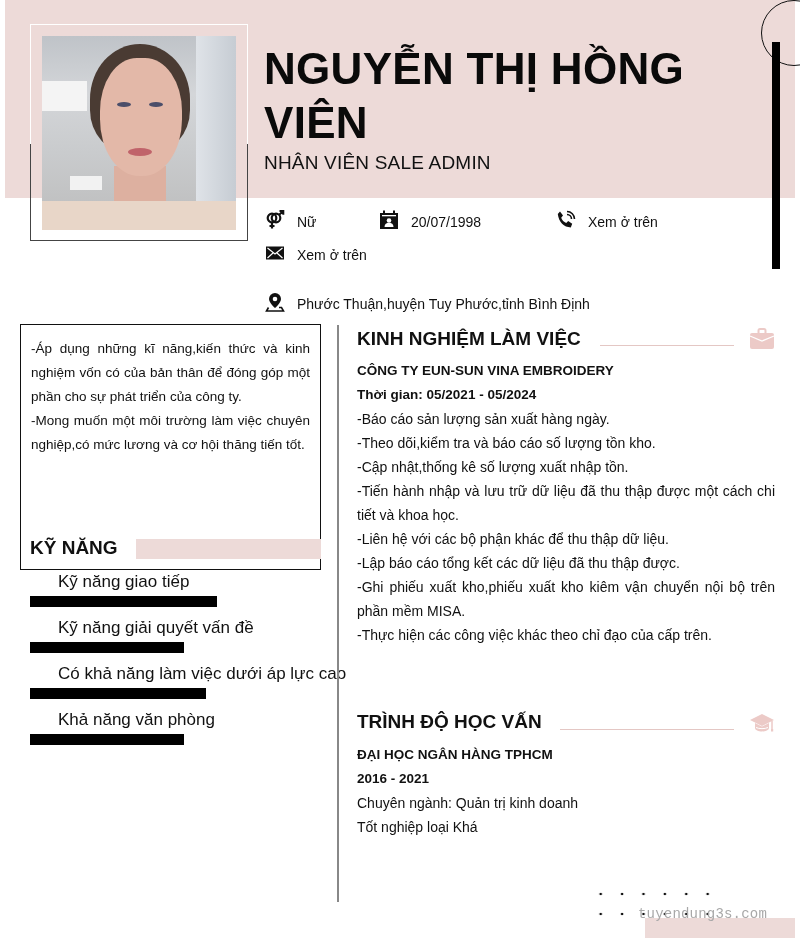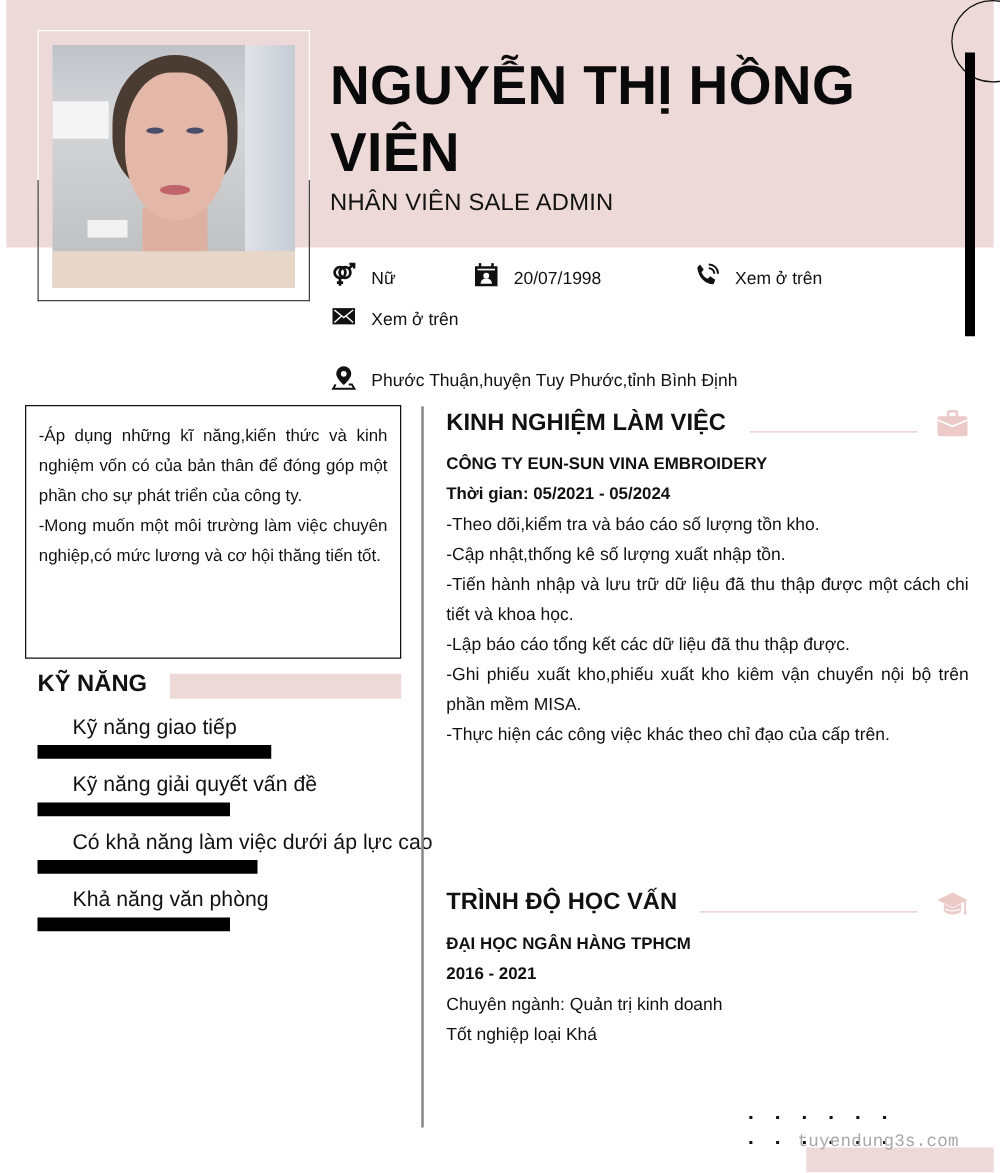--- a/index.html
+++ b/index.html
@@ -30,21 +30,21 @@
   .role { position: absolute; left: 264px; top: 152px; font-size: 19px; color: #111; letter-spacing: 0.2px; }
 
   .info { position: absolute; font-size: 14px; color: #111; display: flex; align-items: flex-end; }
   .info svg { width: 20px; height: 20px; margin-right: 12px; flex: none; }
   .info-gender { left: 265px; top: 210px; }
   .info-dob { left: 379px; top: 210px; }
   .info-phone { left: 556px; top: 210px; }
   .info-email { left: 265px; top: 243px; }
   .info-address { left: 265px; top: 276px; margin-top: 16px; }
 
-  .objective { position: absolute; left: 20px; top: 324px; width: 301px; height: 203px; border: 1.3px solid #111; padding: 12px 10px 0 10px;
+  .objective { position: absolute; left: 20px; top: 324px; width: 301px; height: 246px; border: 1.3px solid #111; padding: 12px 10px 0 10px;
     font-size: 13.5px; line-height: 24px; text-align: justify; color: #111; }
 
   .skills-title { position: absolute; left: 30px; top: 537px; font-size: 19px; font-weight: bold; color: #111; }
   .skills-band { position: absolute; left: 136px; top: 539px; width: 185px; height: 20px; background: #eddad8; }
   .skill { position: absolute; left: 24px; font-size: 17px; color: #111; margin-left: 34px; }
   .skill-bar { position: absolute; left: 30px; height: 11px; background: #000; }
 
   .divider { position: absolute; left: 337px; top: 325px; width: 2px; height: 577px; background: #888; }
 
   .sec-title { position: absolute; left: 357px; font-size: 19px; font-weight: bold; color: #111; }
@@ -154,23 +154,25 @@
 <div class="sec-line" style="left:600px;top:345px;width:134px"></div>
 <svg class="sec-icon" style="left:749px;top:328px" viewBox="0 0 26 22">
     <rect x="9.5" y="1" width="7" height="5" rx="1.5" fill="none" stroke="#eccac7" stroke-width="2"></rect>
     <rect x="1" y="5" width="24" height="16" rx="2" fill="#eccac7"></rect>
     <path d="M1 8l12 5 12-5" stroke="#fff" stroke-width="1.3" fill="none"></path>
   </svg>
 
 <div class="entry" style="top:359px">
   <div class="bold">CÔNG TY EUN-SUN VINA EMBROIDERY</div>
   <div class="bold">Thời gian: 05/2021 - 05/2024</div>
+  <div class="just">-Báo cáo sản lượng sản xuất hàng ngày.</div>
   <div class="just">-Theo dõi,kiểm tra và báo cáo số lượng tồn kho.</div>
   <div class="just">-Cập nhật,thống kê số lượng xuất nhập tồn.</div>
   <div class="just">-Tiến hành nhập và lưu trữ dữ liệu đã thu thập được một cách chi tiết và khoa học.</div>
+  <div class="just">-Liên hệ với các bộ phận khác để thu thập dữ liệu.</div>
   <div class="just">-Lập báo cáo tổng kết các dữ liệu đã thu thập được.</div>
   <div class="just">-Ghi phiếu xuất kho,phiếu xuất kho kiêm vận chuyển nội bộ trên phần mềm MISA.</div>
   <div class="just">-Thực hiện các công việc khác theo chỉ đạo của cấp trên.</div>
 </div>
 
 <div class="sec-title" style="top:711px">TRÌNH ĐỘ HỌC VẤN</div>
 <div class="sec-line" style="left:560px;top:729px;width:174px"></div>
 <svg class="sec-icon" style="left:749px;top:712px" viewBox="0 0 26 22">
     <path d="M13 2L1 8l12 6 12-6z" fill="#eccac7"></path>
     <path d="M6 11v5c0 2 3.5 3.5 7 3.5s7-1.5 7-3.5v-5l-7 3.5z" fill="#eccac7"></path>

